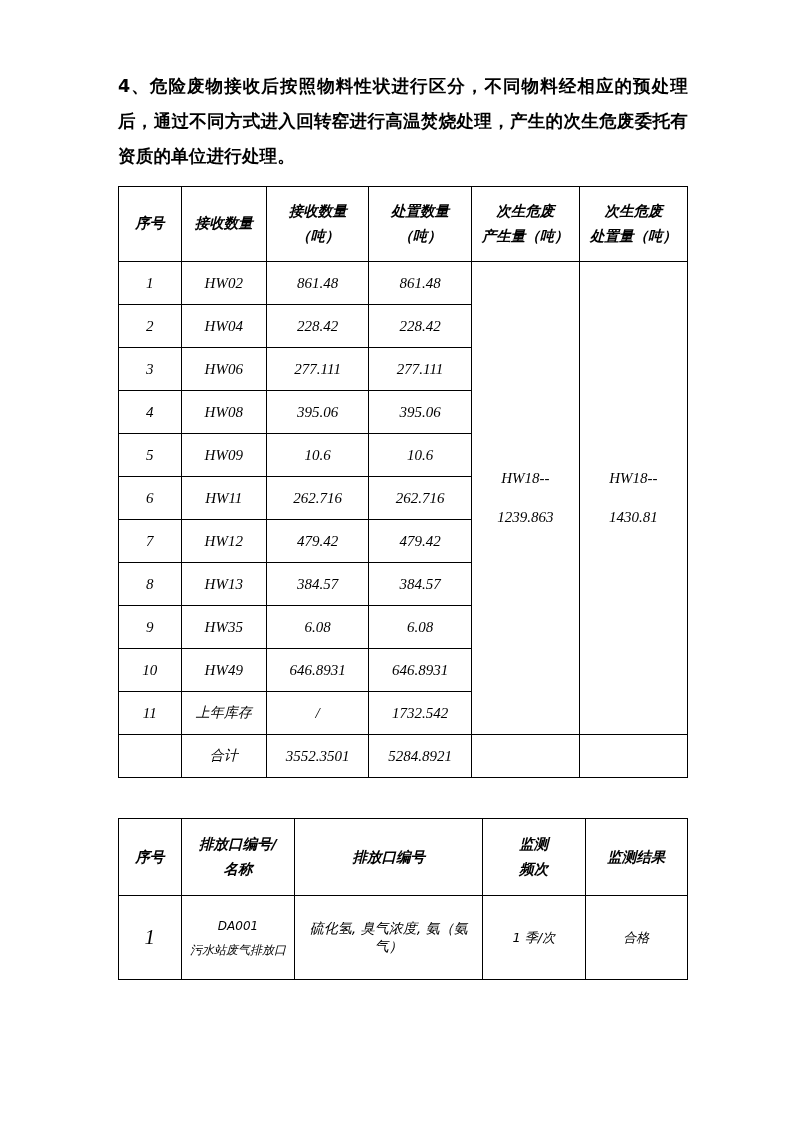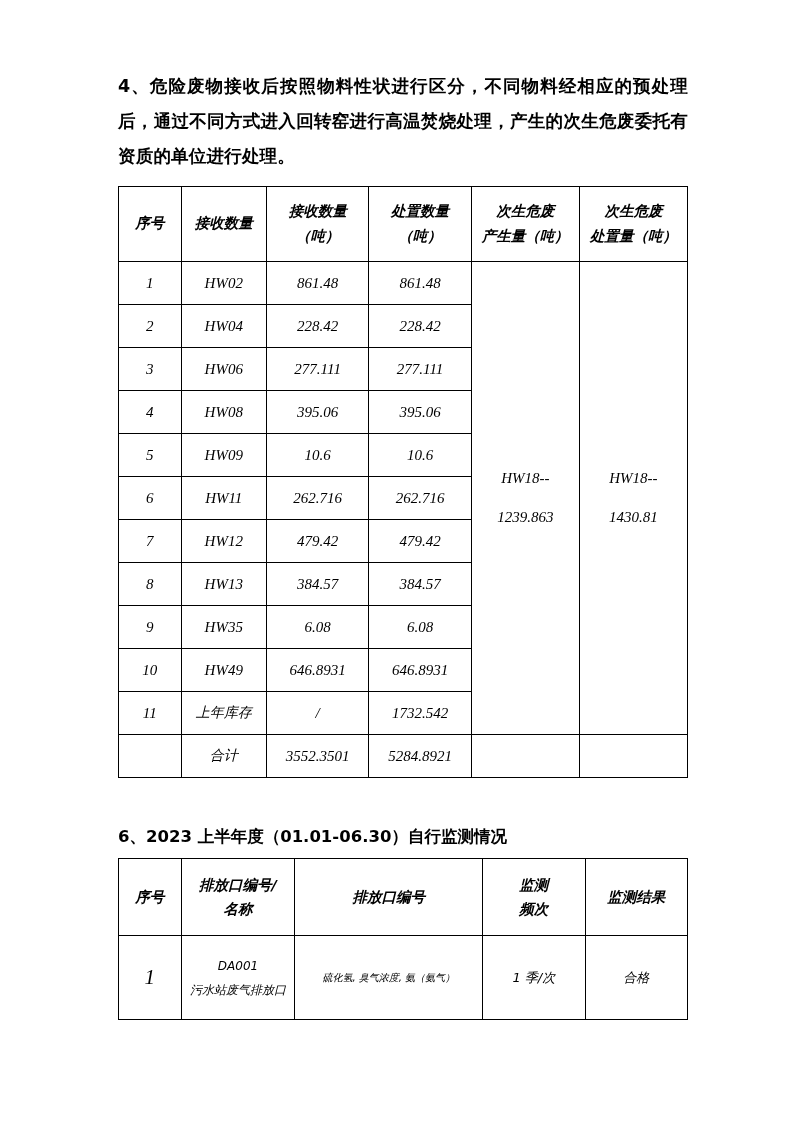--- a/index.html
+++ b/index.html
@@ -79,21 +79,21 @@
     font-size: 14.5px;
   }
   #monitor-table .hdr {
     height: 68px;
     font-weight: 600;
     line-height: 1.7;
   }
   #monitor-table .row1 { height: 84px; }
   #monitor-table .big { font-size: 21px; font-family: "Liberation Serif", "DejaVu Serif", serif; }
   #monitor-table .small { font-size: 12px; line-height: 2.0; }
-  #monitor-table .tiny { font-size: 10px; }
+  #monitor-table .tiny { font-size: 14px; }
   #monitor-table .med { font-size: 13px; }
 </style>
 </head>
 <body>
 
 <div class="page">
 
   <p class="para">4、危险废物接收后按照物料性状进行区分，不同物料经相应的预处理后，通过不同方式进入回转窑进行高温焚烧处理，产生的次生危废委托有资质的单位进行处理。</p>
 
 
@@ -210,21 +210,20 @@
         <td class="num">3552.3501</td>
         <td class="num">5284.8921</td>
         <td></td>
         <td></td>
       </tr>
     </tbody>
   </table>
 
   <div class="spacer-lg"></div>
 
-  <div class="section-heading">6、2023 上半年度（01.01-06.30）自行监测情况</div>
 
   <table class="doc-table" id="monitor-table">
     <colgroup>
       <col style="width:11%">
       <col style="width:20%">
       <col style="width:33%">
       <col style="width:18%">
       <col style="width:18%">
     </colgroup>
     <tbody>

